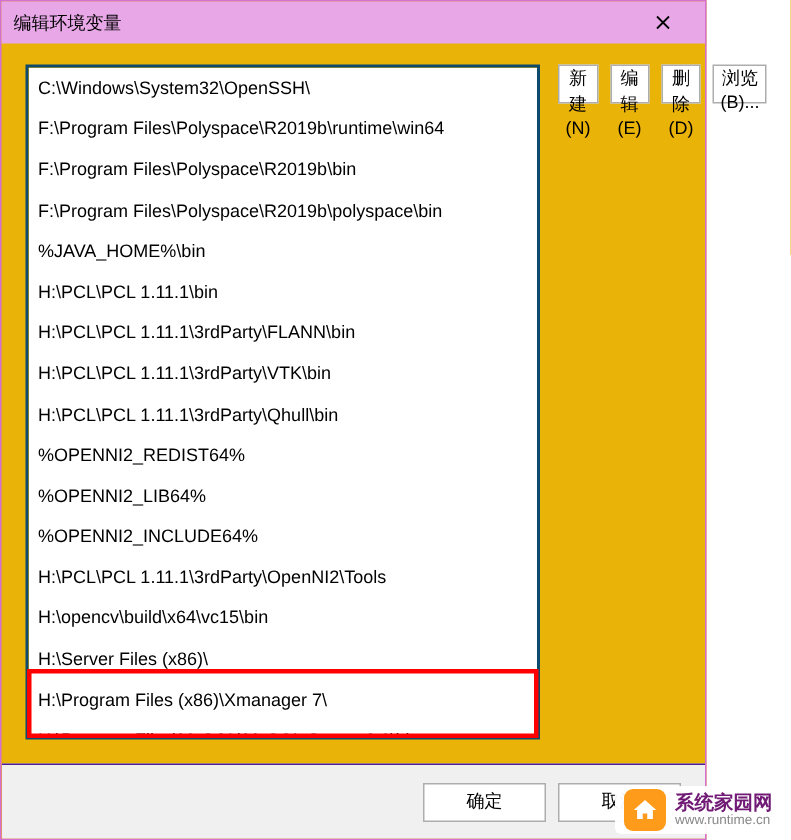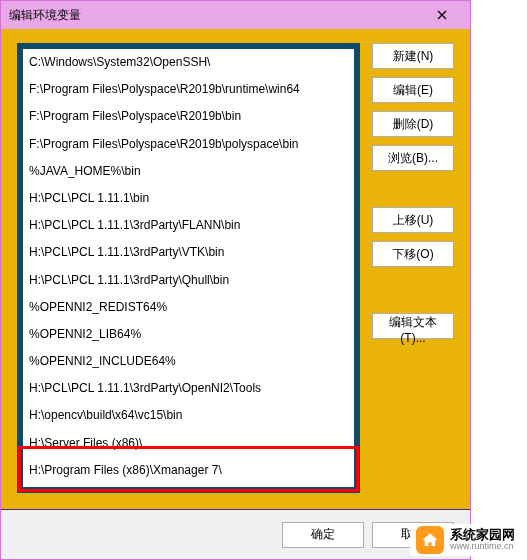--- a/index.html
+++ b/index.html
@@ -47,21 +47,21 @@
       display: flex;
       gap: 12px;
     }
     .list-container {
       flex: 1;
       position: relative;
     }
     .listbox {
       width: 100%;
       height: 450px;
-      border: 6px solid #0c4a6e;
+      border: 2px solid #0c4a6e;
       background: #fff;
       overflow-y: auto;
       overflow-x: hidden;
     }
     .list-item {
       padding: 4px 6px;
       font-size: 12px;
       color: #000;
       white-space: nowrap;
       overflow: hidden;
@@ -74,21 +74,21 @@
       border: 3px solid #ff0000;
       pointer-events: none;
       left: 1px;
       right: 1px;
       height: 46px;
       top: 403px;
     }
     .button-col {
       width: 82px;
       display: flex;
-      flex-direction: column;
+      flex-direction: row;
       gap: 8px;
     }
     .button-col .spacer-sm { height: 20px; }
     .button-col .spacer-md { height: 30px; }
     .btn {
       height: 26px;
       background: #fff;
       border: 1px solid #adadad;
       font-size: 12px;
       cursor: pointer;
@@ -125,21 +125,21 @@
       height: 28px;
       background: #ff9b1a;
       border-radius: 6px;
       display: flex;
       align-items: center;
       justify-content: center;
       color: #fff;
       font-size: 16px;
     }
     .wm-text { display:flex; flex-direction:column; line-height:1.1;}
-    .wm-main { font-size: 13px; font-weight: bold; color:#000000; }
+    .wm-main { font-size: 13px; font-weight: bold; color:#701a75; }
     .wm-sub { font-size: 9px; color:#888; }
     ::-webkit-scrollbar { width: 16px; }
     ::-webkit-scrollbar-track { background: #f0f0f0; }
     ::-webkit-scrollbar-thumb { background: #c0c0c0; }
   </style>
 </head>
 <body>
 
 <div class="window">
   <div class="titlebar">

